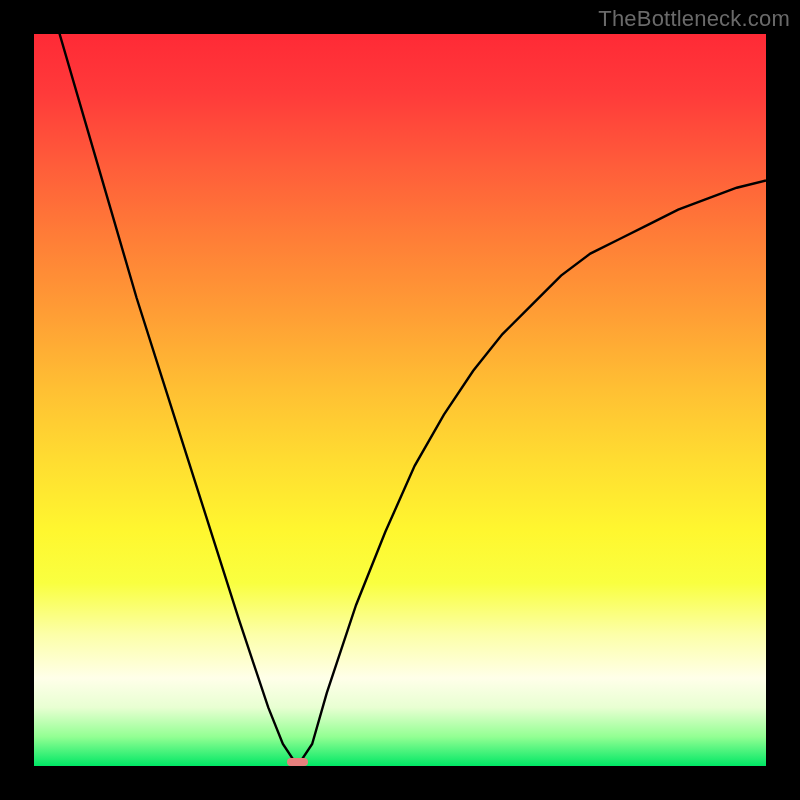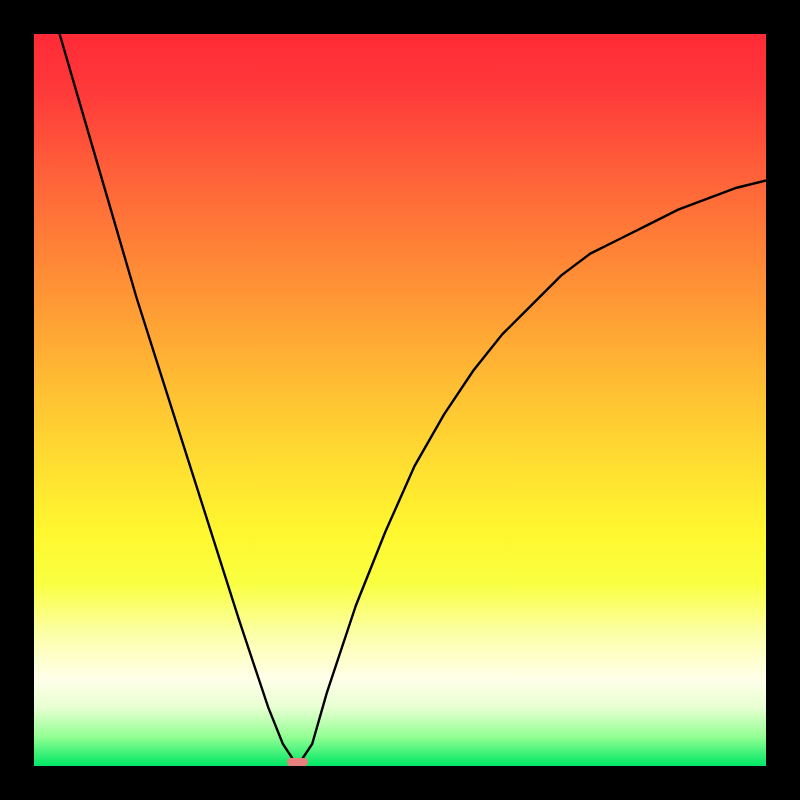--- a/index.html
+++ b/index.html
@@ -71,13 +71,14 @@
 
 <div class="frame">
 
   <div class="plot-area">
     <svg class="curve" viewBox="0 0 732 732" preserveAspectRatio="none">
       <path id="curve-path" fill="none" stroke="#000000" stroke-width="2.4" d="M0.00 -109.80 L25.62 0.00 L51.24 87.84 L76.86 175.68 L102.48 263.52 L128.10 344.04 L153.72 424.56 L179.34 505.08 L204.96 585.60 L219.60 629.52 L234.24 673.44 L248.88 710.04 L263.52 732.00 L278.16 710.04 L292.80 658.80 L322.08 570.96 L351.36 497.76 L380.64 431.88 L409.92 380.64 L439.20 336.72 L468.48 300.12 L497.76 270.84 L527.04 241.56 L556.32 219.60 L585.60 204.96 L614.88 190.32 L644.16 175.68 L673.44 164.70 L702.72 153.72 L732.00 146.40"></path>
     </svg>
     <div id="min-marker" class="minline" style="left: 252.54px; width: 21.96px; background: rgb(231, 127, 125);"></div>
   </div>
 
+  <div class="watermark">TheBottleneck.com</div>
 </div>
 
 </body></html>

